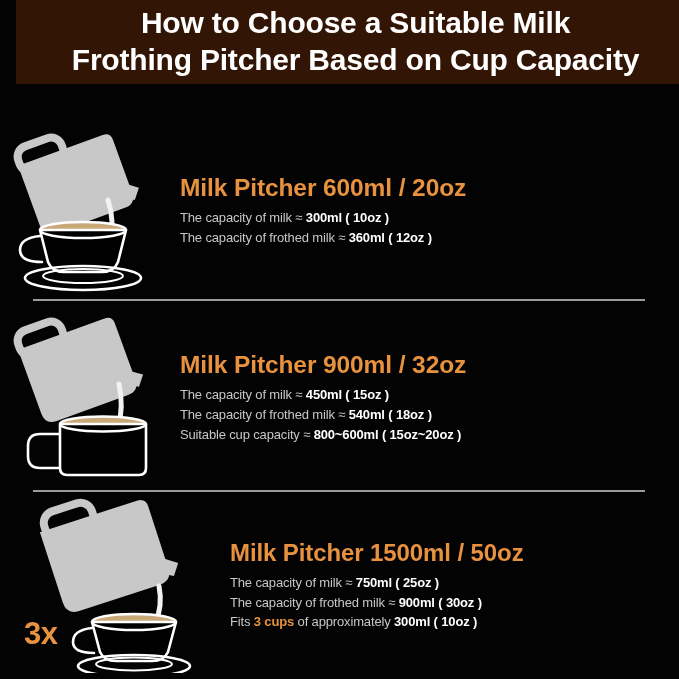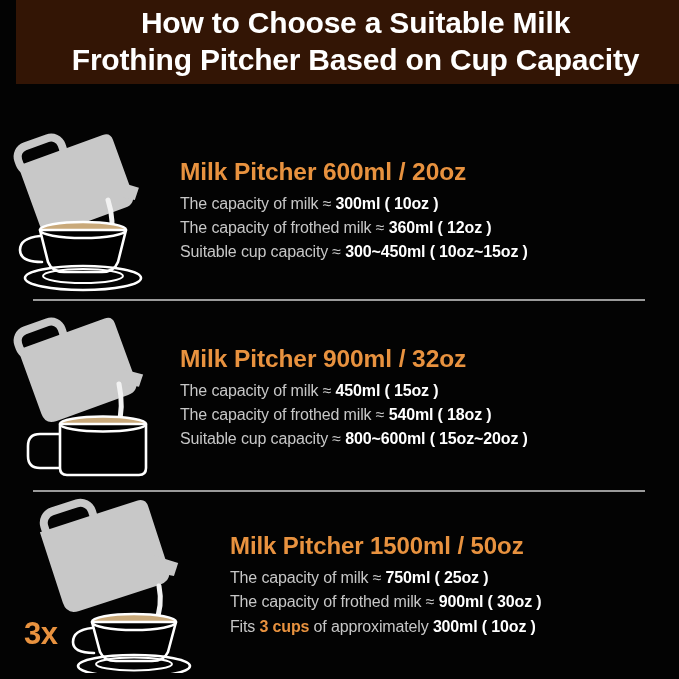--- a/index.html
+++ b/index.html
@@ -73,21 +73,21 @@
     color: #E8923F;
     font-size: 24.5px;
     font-weight: bold;
     letter-spacing: -0.1px;
     margin-bottom: 6px;
     white-space: nowrap;
   }
   #section-2 .pitcher-title { font-size: 24px; }
 
   .spec-line {
-    font-size: 16px;
+    font-size: 13px;
     line-height: 1.52;
     color: #C7C7C7;
     white-space: nowrap;
     letter-spacing: -0.15px;
   }
   .spec-line .val {
     color: #FFFFFF;
     font-weight: bold;
   }
   .spec-line .hl {
@@ -158,23 +158,20 @@
         <ellipse cx="83" cy="150" rx="40" ry="7" fill="none" stroke="#FFFFFF" stroke-width="2"></ellipse>
       </svg>
     </div>
     <div class="text-col">
       <div class="pitcher-title">Milk Pitcher 600ml / 20oz</div>
       <div class="spec-line">
         <span>The capacity of milk ≈ </span><span class="val">300ml ( 10oz )</span>
       </div>
       <div class="spec-line">
         <span>The capacity of frothed milk ≈ </span><span class="val">360ml ( 12oz )</span>
-      </div>
-      <div class="spec-line">
-        <span>Suitable cup capacity ≈ </span><span class="val">300~450ml ( 10oz~15oz )</span>
       </div>
     </div>
   </div>
 
   <div class="divider" id="divider-0"></div>
 
   <div class="section" id="section-1">
     <div class="illus-col">
       <svg width="168" height="172" viewBox="0 0 168 172">
         <g transform="rotate(-20 68 58)">

